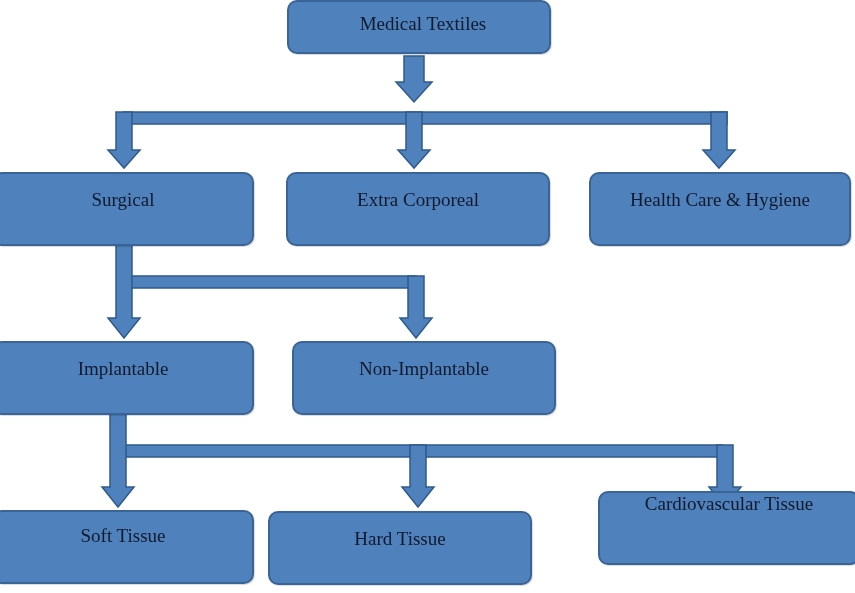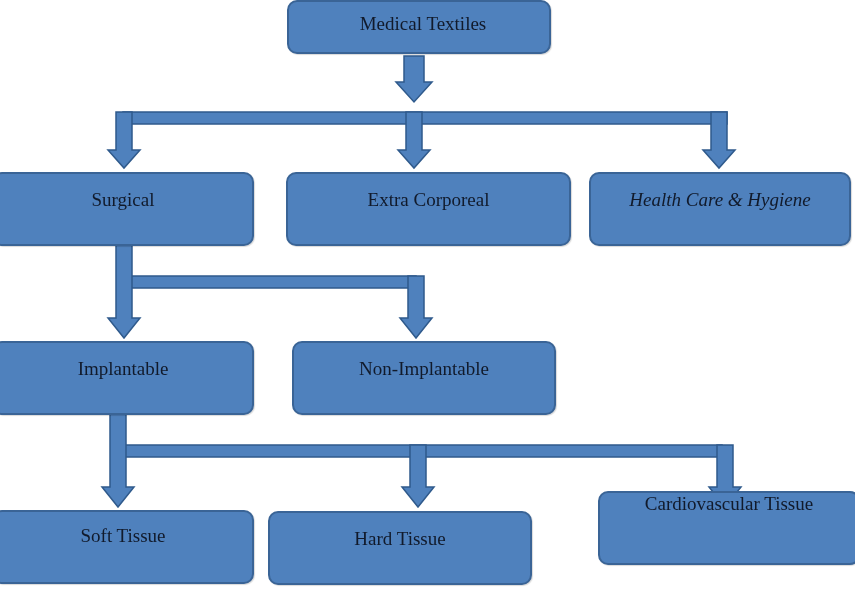--- a/index.html
+++ b/index.html
@@ -47,25 +47,25 @@
 </svg>
 
 <div class="node" style="left:287px; top:0px; width:264px; height:54px; padding-top:12px;padding-left:8px;">
   <span>Medical Textiles</span>
 </div>
 
 <div class="node" style="left:-8px; top:172px; width:262px; height:74px;">
   <span>Surgical</span>
 </div>
 
-<div class="node" style="left:286px; top:172px; width:285px; height:74px;">
+<div class="node" style="left:286px; top:172px; width:264px; height:74px;">
   <span>Extra Corporeal</span>
 </div>
 
-<div class="node" style="left:589px; top:172px; width:262px; height:74px;font-style:italic;">
+<div class="node" style="left:589px; top:172px; width:262px; height:74px;">
   <span>Health Care &amp; Hygiene</span>
 </div>
 
 <div class="node" style="left:-8px; top:341px; width:262px; height:74px;">
   <span>Implantable</span>
 </div>
 
 <div class="node" style="left:292px; top:341px; width:264px; height:74px;">
   <span>Non-Implantable</span>
 </div>

